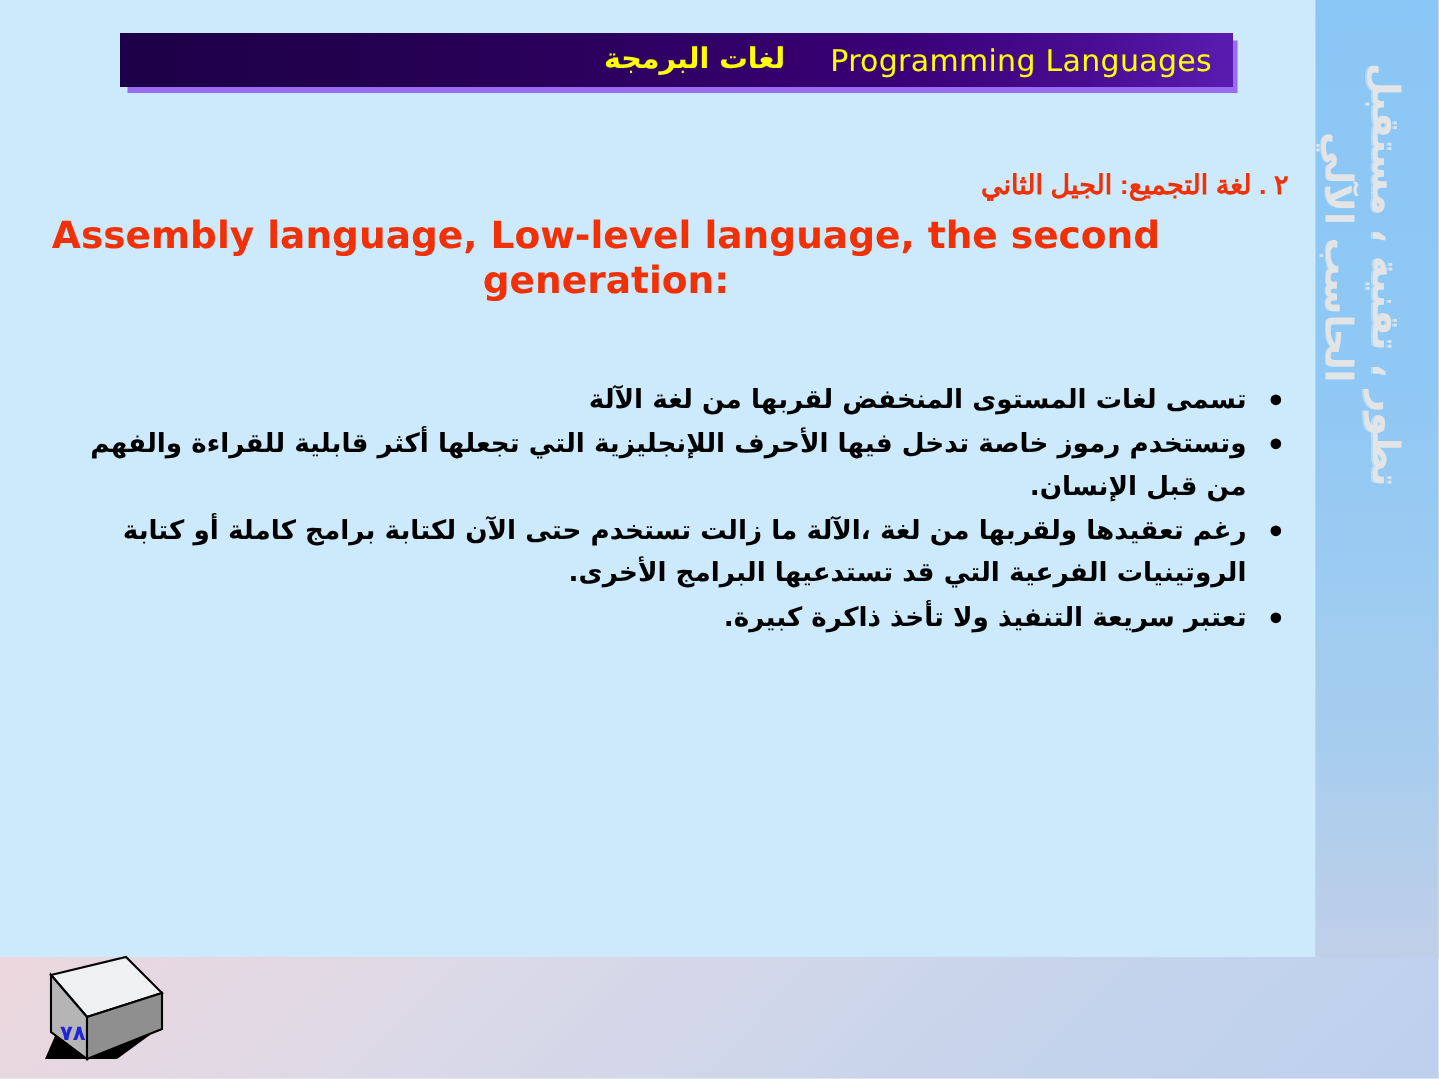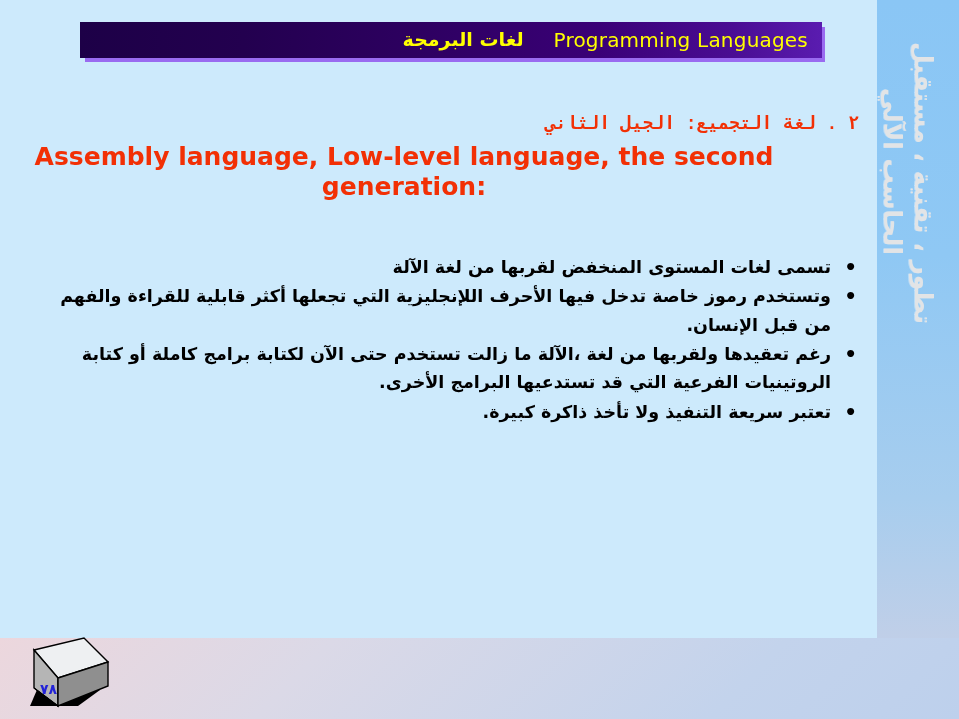--- a/index.html
+++ b/index.html
@@ -121,21 +121,21 @@
 
   
   .heading-ar {
     position: absolute;
     right: 100px;
     top: 112px;
     width: 760px;
     text-align: right;
     direction: rtl;
     color: #f23005;
-    font-family: Liberation Mono, monospace;
+    font-family: Liberation Sans, sans-serif;
     font-size: 18px;
     font-weight: bold;
   }
   .heading-en {
     position: absolute;
     left: 34px;
     top: 142px;
     width: 740px;
     text-align: center;
     color: #f23005;

